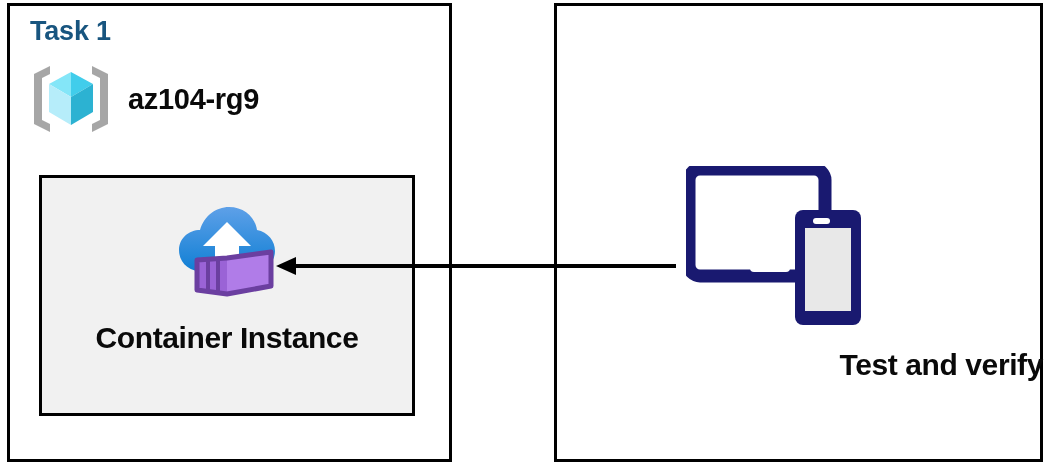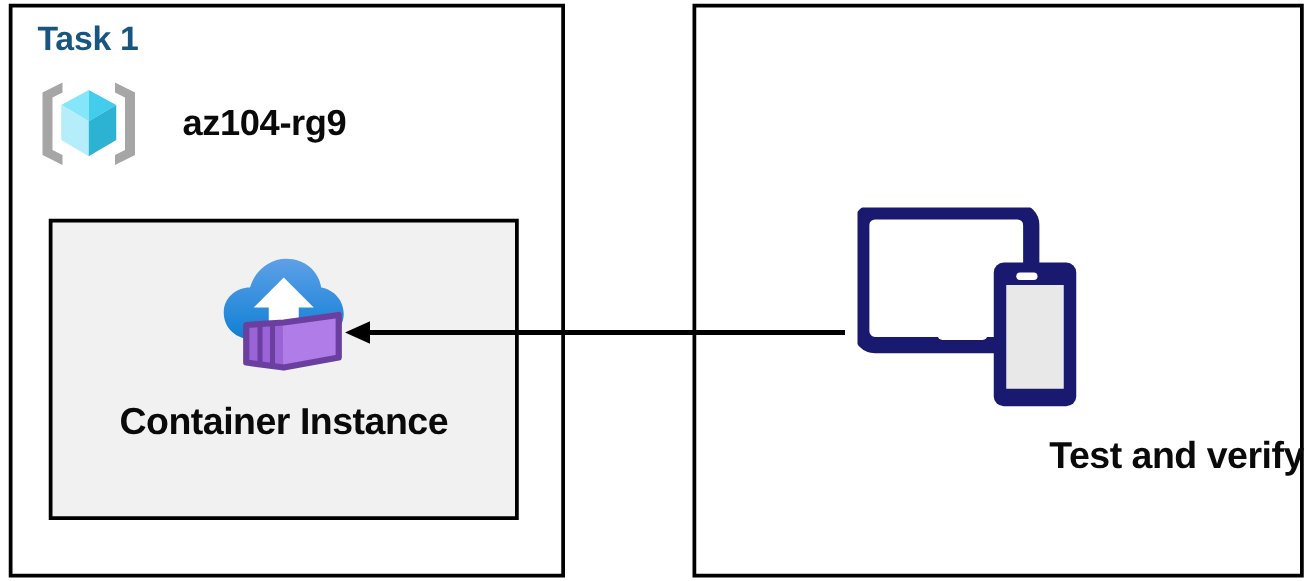--- a/index.html
+++ b/index.html
@@ -39,21 +39,21 @@
   #task1-heading { left: 30px;  top: 16px; }
   #task2-heading { left: 585px; top: 16px; }
 
   
   #rg-row {
     position: absolute;
     left: 30px;
     top: 62px;
     display: flex;
     align-items: center;
-    gap: 34px;
+    gap: 16px;
   }
   #rg-icon { width: 82px; height: 74px; display:block; }
   #rg-label {
     font-size: 29px;
     font-weight: bold;
     color: #0a0a0a;
     letter-spacing: -0.3px;
     white-space: nowrap;
   }
 

